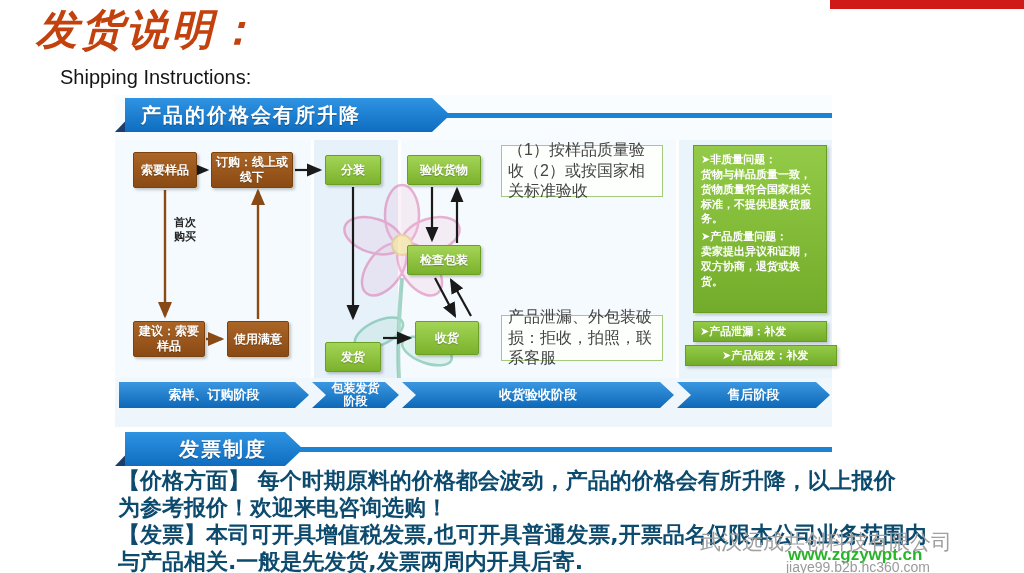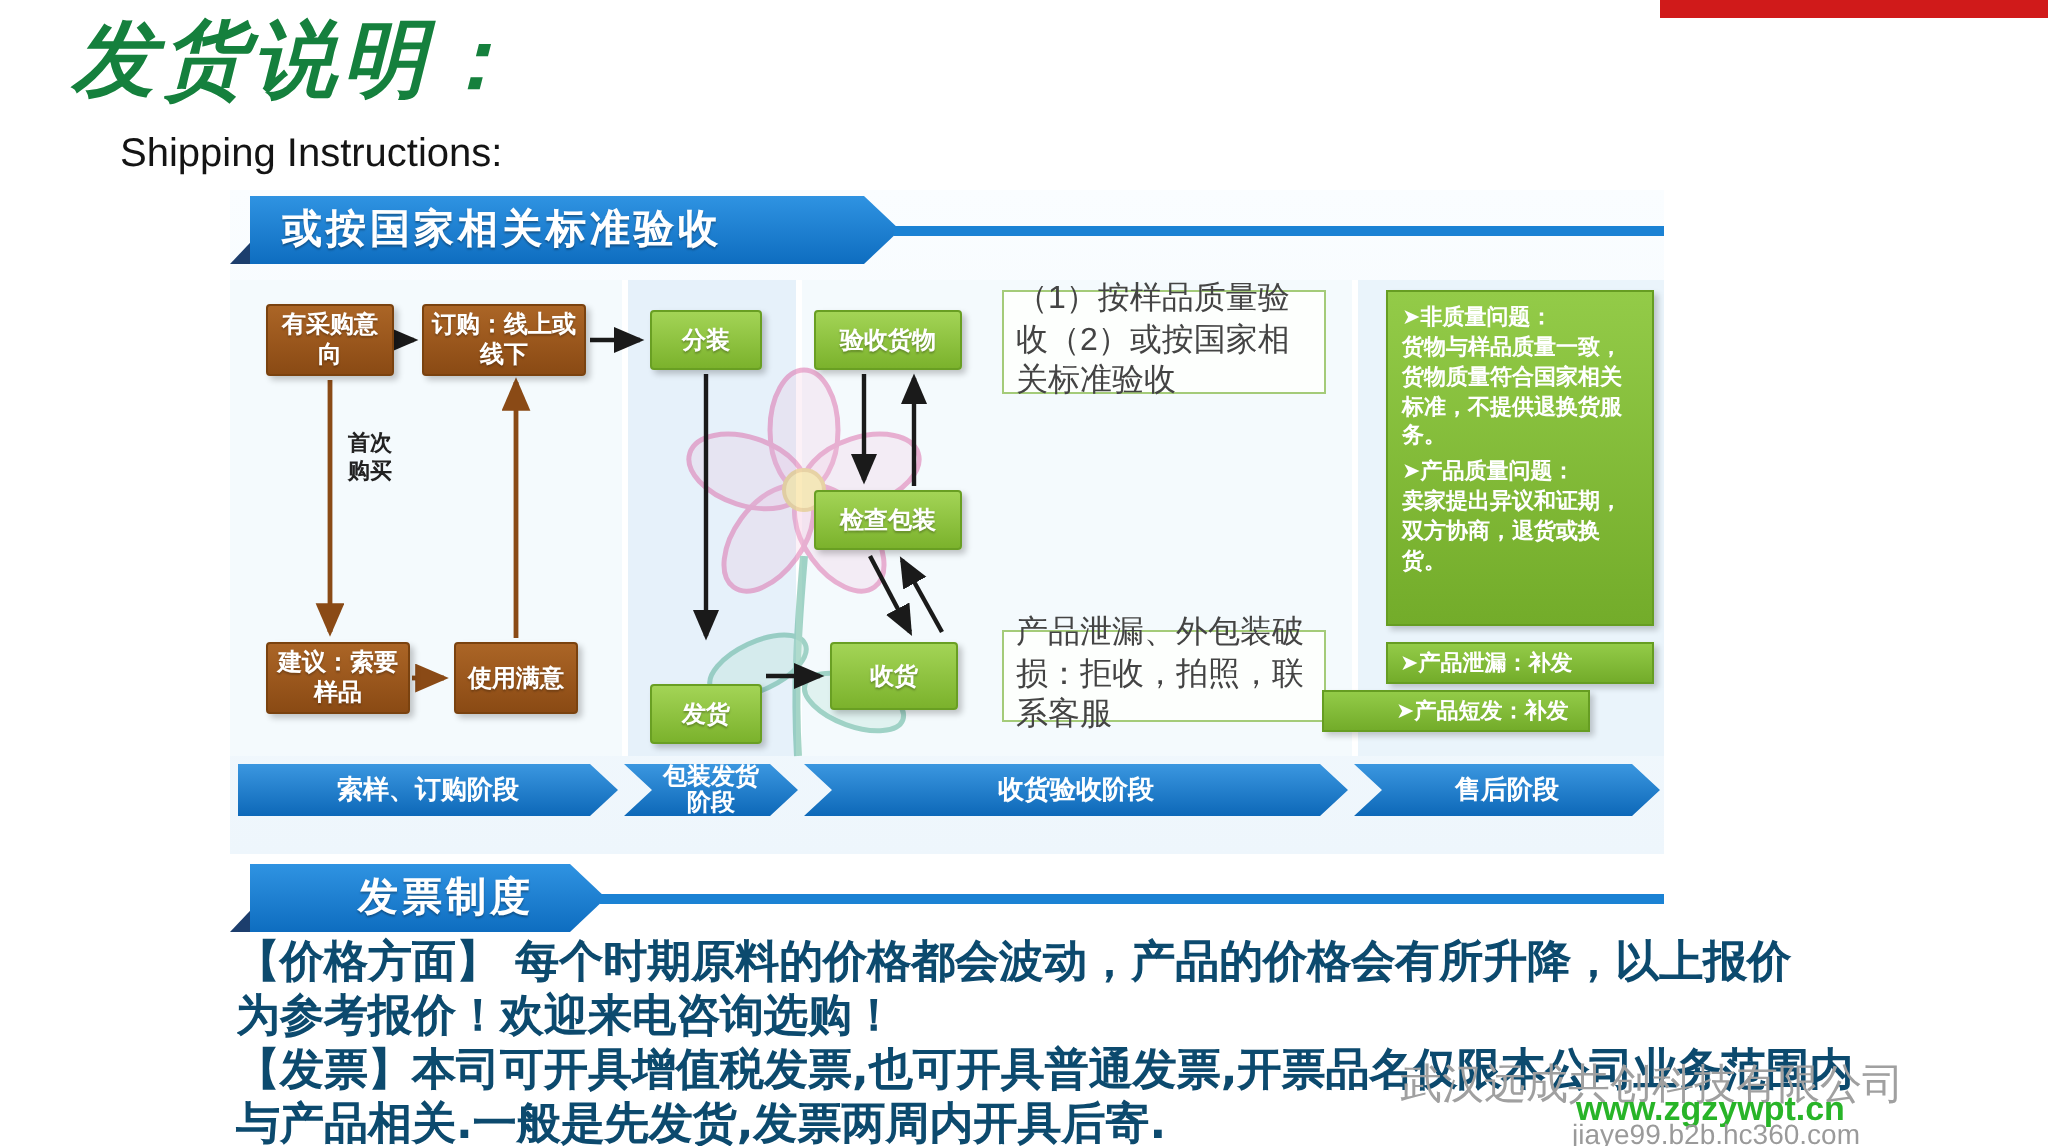--- a/index.html
+++ b/index.html
@@ -3,21 +3,21 @@
 <meta charset="utf-8">
 <style>
   * { margin:0; padding:0; box-sizing:border-box; }
   html,body { background:#e9e9e9; }
   .page { position:relative; width:1024px; height:573px; background:#ffffff; overflow:hidden;
           font-family:"Liberation Sans","DejaVu Sans",sans-serif; }
 
   .top-red-bar { position:absolute; right:0; top:0; width:194px; height:9px; background:#d01a1a; }
 
   .title-cn { position:absolute; left:36px; top:2px; font-size:42px; font-weight:bold; font-style:italic;
-              color:#15803d; font-family:"DejaVu Serif","Liberation Serif",serif; letter-spacing:3px; }
+              color:#c2410c; font-family:"DejaVu Serif","Liberation Serif",serif; letter-spacing:3px; }
   .title-en { position:absolute; left:60px; top:66px; font-size:20px; color:#141414; }
 
   .diagram { position:absolute; left:115px; top:95px; width:717px; height:332px;
              background:linear-gradient(#fafdff,#eef6fc); }
   .flow-bg { position:absolute; left:0; top:45px; width:717px; height:238px; background:#f4fafd; }
   .tint { position:absolute; top:45px; height:238px; }
   .sep  { position:absolute; top:45px; width:3px; height:238px; background:#ffffff; }
 
   .banner { position:absolute; width:717px; height:34px; }
   .banner-tail { position:absolute; left:0; top:15px; width:18px; height:19px; background:#1c3e6d;
@@ -82,21 +82,21 @@
 
     <div class="flow-bg"></div>
     <div class="tint" style="left:199px;width:84px;background:#e6f1fa;"></div>
     <div class="tint" style="left:564px;width:153px;background:#eaf4fb;"></div>
     <div class="sep" style="left:196px;"></div>
     <div class="sep" style="left:283px;"></div>
     <div class="sep" style="left:561px;"></div>
 
     <div class="banner" style="left:0;top:3px;">
       <div class="banner-tail"></div>
-      <div class="banner-body" style="width:325px;">或按国家相关标准验收</div>
+      <div class="banner-body" style="width:325px;">产品的价格会有所升降</div>
       <div class="banner-line" style="left:332px;"></div>
     </div>
 
     <svg class="flower" style="left:212px;top:88px;" width="150" height="210" viewBox="0 0 150 210">
       <g opacity="0.45">
         <g transform="translate(75,62)">
           <g fill="rgba(236,130,186,0.25)" stroke="#d9559c" stroke-width="2.5">
             <ellipse cx="0" cy="-30" rx="17" ry="30"></ellipse>
             <ellipse cx="0" cy="-30" rx="17" ry="30" transform="rotate(72)"></ellipse>
             <ellipse cx="0" cy="-30" rx="17" ry="30" transform="rotate(144)"></ellipse>
@@ -130,21 +130,21 @@
         <line x1="320" y1="183" x2="340" y2="221" marker-end="url(#mk-k)"></line>
         <line x1="356" y1="221" x2="336" y2="185" marker-end="url(#mk-k)"></line>
       </g>
       <g stroke="#8a4a16" stroke-width="2.4" fill="none">
         <line x1="50" y1="95" x2="50" y2="221" marker-end="url(#mk-b)"></line>
         <line x1="91" y1="244" x2="107" y2="244" marker-end="url(#mk-b)"></line>
         <line x1="143" y1="224" x2="143" y2="96" marker-end="url(#mk-b)"></line>
       </g>
     </svg>
 
-    <div class="bx bx-brown" style="left:18px;top:57px;width:64px;height:36px;">有采购意向</div>
+    <div class="bx bx-brown" style="left:18px;top:57px;width:64px;height:36px;">索要样品</div>
     <div class="bx bx-brown" style="left:96px;top:57px;width:82px;height:36px;">订购：线上或线下</div>
     <div class="flow-label" style="left:56px;top:120px;width:28px;">首次购买</div>
     <div class="bx bx-brown" style="left:18px;top:226px;width:72px;height:36px;">建议：索要样品</div>
     <div class="bx bx-brown" style="left:112px;top:226px;width:62px;height:36px;text-align:center;">使用满意</div>
 
     <div class="bx bx-green" style="left:210px;top:60px;width:56px;height:30px;">分装</div>
     <div class="bx bx-green" style="left:210px;top:228px;width:56px;height:30px;margin-top:19px;">发货</div>
 
     <div class="bx bx-green" style="left:292px;top:60px;width:74px;height:30px;">验收货物</div>
     <div class="bx bx-green" style="left:292px;top:150px;width:74px;height:30px;">检查包装</div>
@@ -153,21 +153,21 @@
     <div class="note" style="left:386px;top:50px;width:162px;height:52px;">（1）按样品质量验收（2）或按国家相关标准验收</div>
     <div class="note" style="left:386px;top:220px;width:162px;height:46px;">产品泄漏、外包装破损：拒收，拍照，联系客服</div>
 
     <div class="right-panel" style="left:578px;top:50px;width:134px;height:168px;">
       <div class="rp-title">➤非质量问题：</div>
       <div class="rp-body">货物与样品质量一致，货物质量符合国家相关标准，不提供退换货服务。</div>
       <div class="rp-title">➤产品质量问题：</div>
       <div class="rp-body">卖家提出异议和证期，双方协商，退货或换货。</div>
     </div>
     <div class="supp" style="left:578px;top:226px;width:134px;height:21px;">➤产品泄漏：补发</div>
-    <div class="supp" style="left:546px;top:250px;width:134px;height:21px;padding-left:36px;">➤产品短发：补发</div>
+    <div class="supp" style="left:570px;top:250px;width:152px;height:21px;padding-left:36px;">➤产品短发：补发</div>
 
     <div class="phase phase-first" style="left:4px;width:190px;">索样、订购阶段</div>
     <div class="phase phase-narrow" style="left:197px;width:87px;">包装发货阶段</div>
     <div class="phase" style="left:287px;width:272px;">收货验收阶段</div>
     <div class="phase" style="left:562px;width:153px;">售后阶段</div>
   </div>
 
   <div class="banner" style="left:115px;top:432px;">
     <div class="banner-tail"></div>
     <div class="banner-body" style="width:178px;text-align:right;">发票制度</div>

